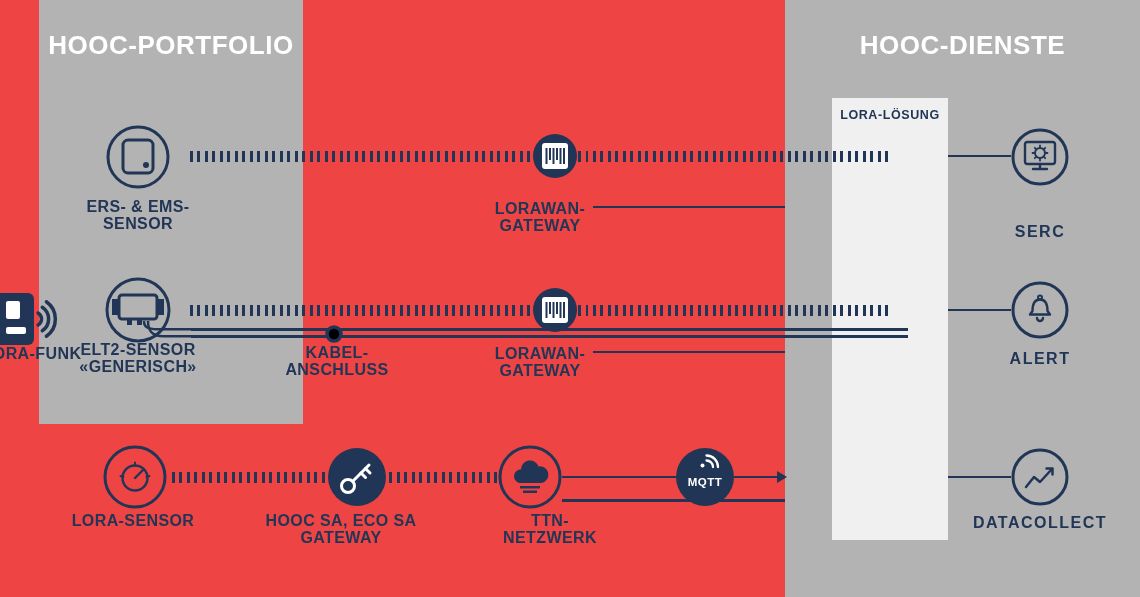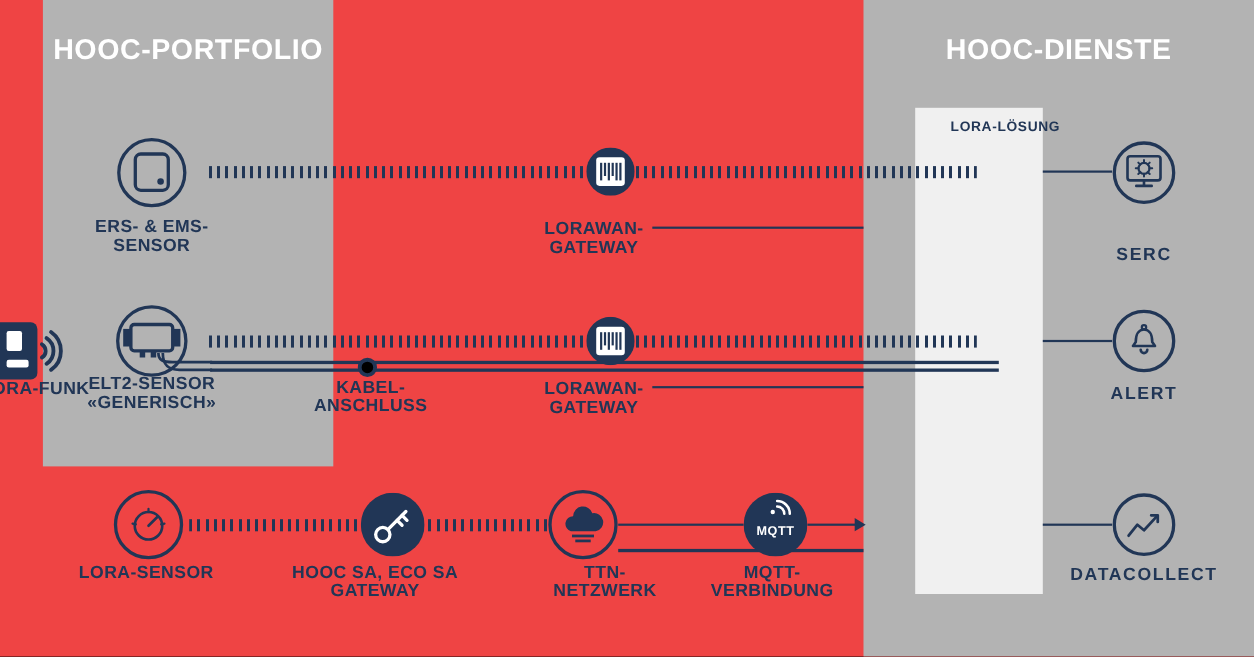--- a/index.html
+++ b/index.html
@@ -14,21 +14,21 @@
     overflow:hidden;font-family:"Liberation Sans",sans-serif;
   }
   .panel{position:absolute;background:var(--gray);}
   .panel-title{
     position:absolute;color:var(--white);font-weight:700;font-size:26px;
     letter-spacing:.5px;text-align:center;white-space:nowrap;
   }
   .lora-panel{position:absolute;background:var(--light);}
   .lora-title{
     position:absolute;color:var(--navy);font-weight:700;font-size:12.5px;
-    letter-spacing:.6px;text-align:center;width:116px;padding-left:24px;
+    letter-spacing:.6px;text-align:center;width:116px;
   }
   .lbl{
     position:absolute;text-align:center;color:var(--navy);
     font-weight:700;font-size:16px;line-height:17px;letter-spacing:.4px;
     white-space:nowrap;
   }
   .svc-lbl{letter-spacing:1.5px;}
   .dash{
     position:absolute;height:11px;
     background-image:repeating-linear-gradient(90deg,var(--navy) 0 2.7px,transparent 2.7px 7.5px);
@@ -213,24 +213,20 @@
 
   <svg style="left:676px;top:448px;" width="58" height="58" viewBox="0 0 58 58">
     <circle cx="29" cy="29" r="29" fill="#213656"></circle>
     <circle cx="26.5" cy="17.5" r="2" fill="#ffffff"></circle>
     <g fill="none" stroke="#ffffff" stroke-width="2.3" stroke-linecap="round">
       <path d="M30.5,12.5 A6.5,6.5 0 0 1 37,19"></path>
       <path d="M30.5,7.5 A11.5,11.5 0 0 1 42,19"></path>
     </g>
     <text x="29" y="38" text-anchor="middle" fill="#ffffff" font-family="Liberation Sans, sans-serif" font-size="11.5" font-weight="bold" letter-spacing="0.5">MQTT</text>
   </svg>
-  <div class="lbl" style="left:632px;top:512px;width:140px;">
-    <div>MQTT-</div>
-    <div>VERBINDUNG</div>
-  </div>
 
   <svg style="left:1011px;top:448px;" width="58" height="58" viewBox="0 0 58 58">
     <circle cx="29" cy="29" r="27" fill="none" stroke="#213656" stroke-width="3"></circle>
     <polyline points="15,39 23,29 29,34 41,21" fill="none" stroke="#213656" stroke-width="2.5" stroke-linecap="round" stroke-linejoin="round"></polyline>
     <path d="M35.5,20.5 h6 v6" fill="none" stroke="#213656" stroke-width="2.5" stroke-linecap="round" stroke-linejoin="round"></path>
   </svg>
   <div class="lbl svc-lbl" style="left:960px;top:514px;width:160px;">DATACOLLECT</div>
 
 </div>
 

